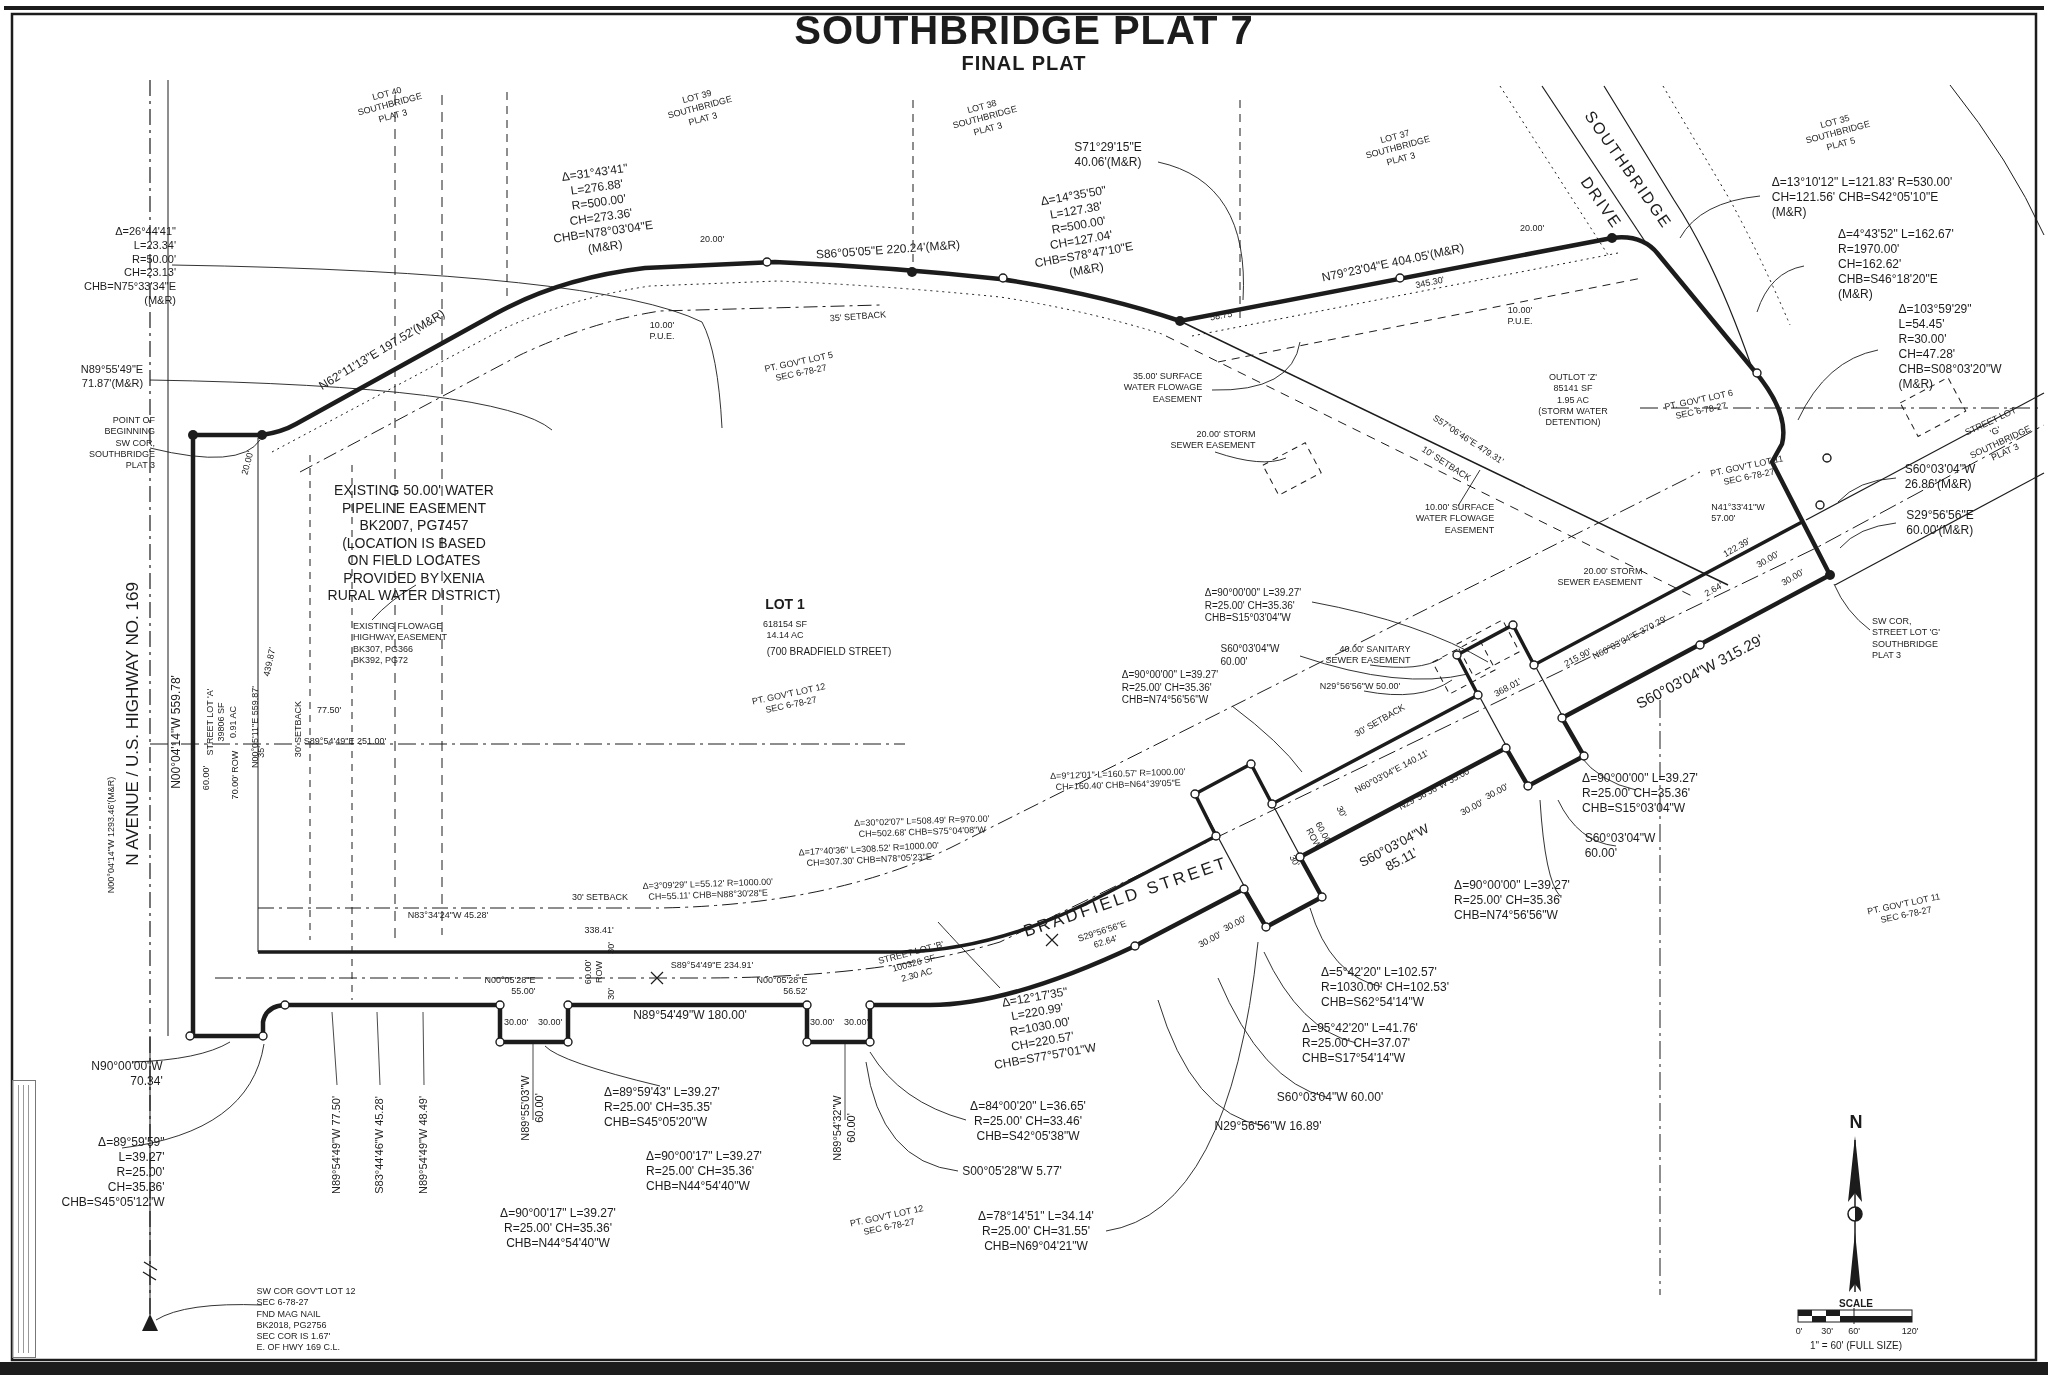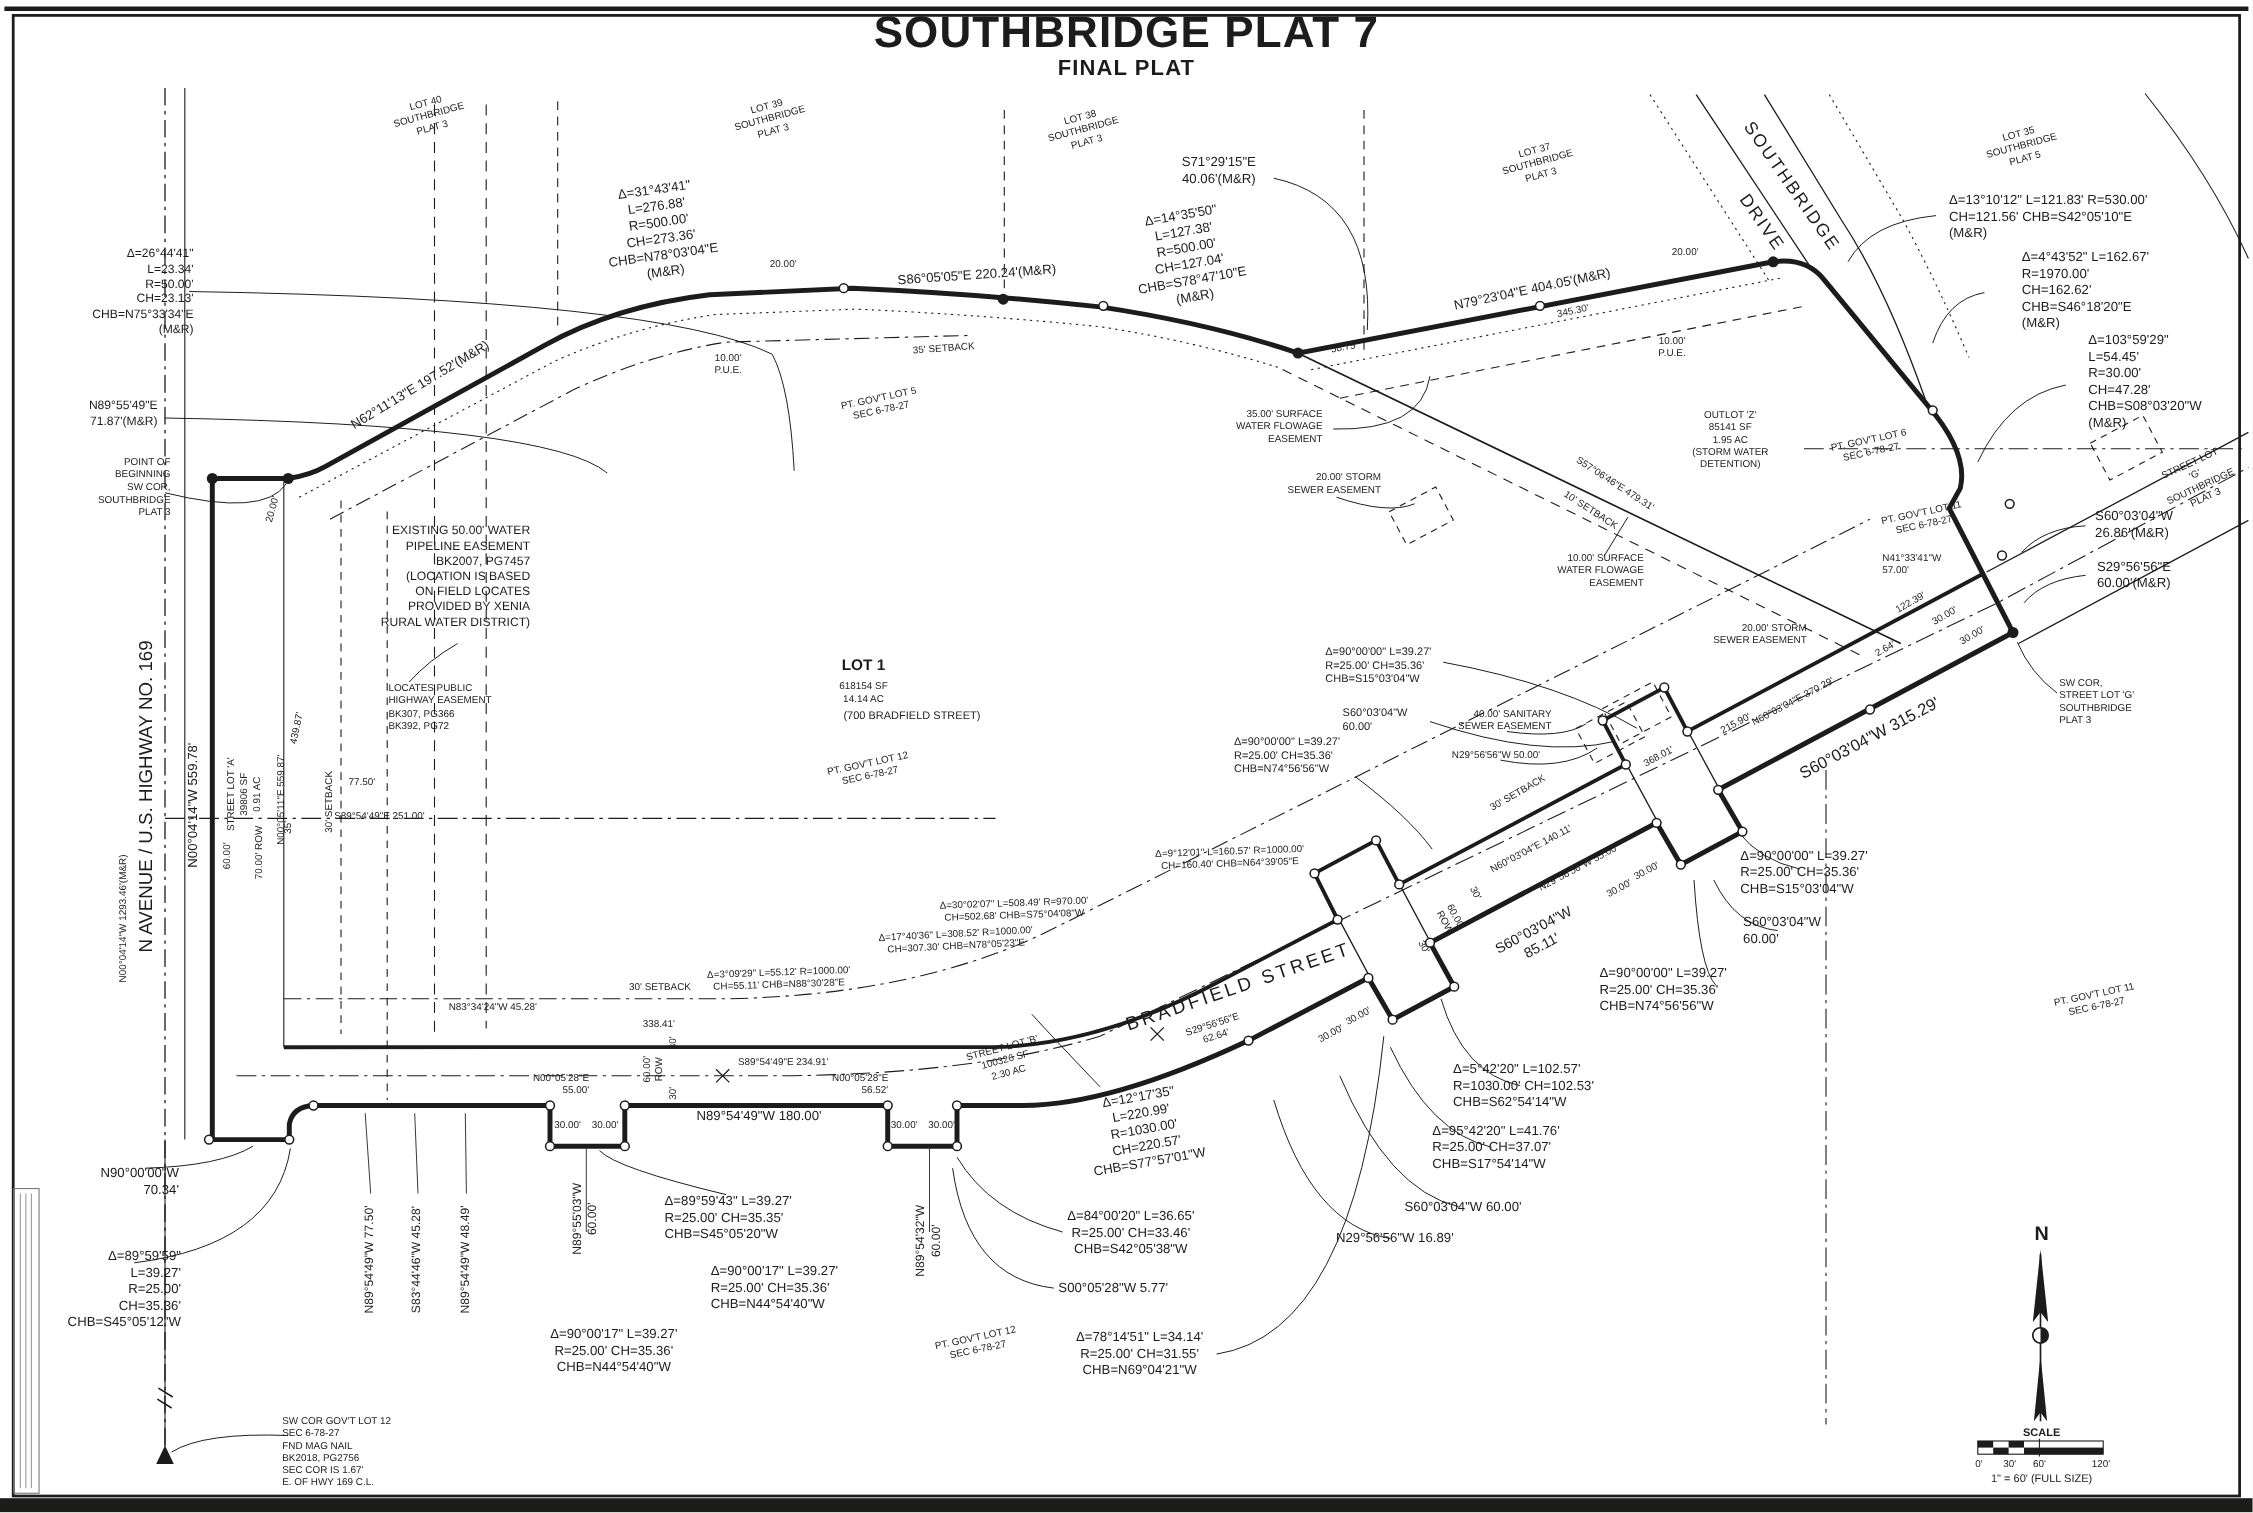--- a/index.html
+++ b/index.html
@@ -417,28 +417,28 @@
       <div class="lbl" style="left: 176px; top: 732px; font-size: 12px; transform: translate(-50%, -50%) rotate(-90deg);">N00°04'14"W 559.78'</div>
       <div class="lbl" style="left: 133px; top: 724px; font-size: 17px; transform: translate(-50%, -50%) rotate(-90deg);">N AVENUE / U.S. HIGHWAY NO. 169</div>
       <div class="lbl" style="left: 112px; top: 835px; font-size: 9px; transform: translate(-50%, -50%) rotate(-90deg);">N00°04'14"W 1293.46'(M&amp;R)</div>
       <div class="lbl" style="left: 222px; top: 722px; font-size: 9px; transform: translate(-50%, -50%) rotate(-90deg);">STREET LOT 'A'
 39806 SF
 0.91 AC</div>
       <div class="lbl" style="left: 256px; top: 727px; font-size: 9px; transform: translate(-50%, -50%) rotate(-90deg);">N00°05'11"E 559.87'</div>
       <div class="lbl" style="left: 270px; top: 662px; font-size: 9px; transform: translate(-50%, -50%) rotate(-78deg);">439.87'</div>
       <div class="lbl" style="left: 299px; top: 729px; font-size: 9px; transform: translate(-50%, -50%) rotate(-90deg);">30' SETBACK</div>
       <div class="lbl" style="left: 248px; top: 463px; font-size: 9px; transform: translate(-50%, -50%) rotate(-75deg);">20.00'</div>
-      <div class="lbl" style="left: 414px; top: 525px; font-size: 11px; text-align: right; transform: translate(-50%, -50%) rotate(0deg);">EXISTING 50.00' WATER
+      <div class="lbl" style="left: 414px; top: 543px; font-size: 14px; text-align: center; transform: translate(-50%, -50%) rotate(0deg);">EXISTING 50.00' WATER
 PIPELINE EASEMENT
 BK2007, PG7457
 (LOCATION IS BASED
 ON FIELD LOCATES
 PROVIDED BY XENIA
 RURAL WATER DISTRICT)</div>
-      <div class="lbl" style="left: 400px; top: 643px; font-size: 9px; text-align: left; transform: translate(-50%, -50%) rotate(0deg);">LOCATES PUBLIC
+      <div class="lbl" style="left: 400px; top: 643px; font-size: 9px; text-align: left; transform: translate(-50%, -50%) rotate(0deg);">EXISTING FLOWAGE
 HIGHWAY EASEMENT
 BK307, PG366
 BK392, PG72</div>
       <div class="lbl" style="left: 785px; top: 605px; font-size: 14px; font-weight: bold; transform: translate(-50%, -50%) rotate(0deg);">LOT 1</div>
       <div class="lbl" style="left: 785px; top: 630px; font-size: 9px; transform: translate(-50%, -50%) rotate(0deg);">618154 SF
 14.14 AC</div>
       <div class="lbl" style="left: 785px; top: 652px; font-size: 10px; transform: translate(-50%, -50%) rotate(0deg); margin-left: 44px;">(700 BRADFIELD STREET)</div>
       <div class="lbl" style="left: 790px; top: 700px; font-size: 9px; transform: translate(-50%, -50%) rotate(-12deg);">PT. GOV'T LOT 12
 SEC 6-78-27</div>
       <div class="lbl" style="left: 1040px; top: 1027px; font-size: 12px; transform: translate(-50%, -50%) rotate(-10deg);">Δ=12°17'35"

